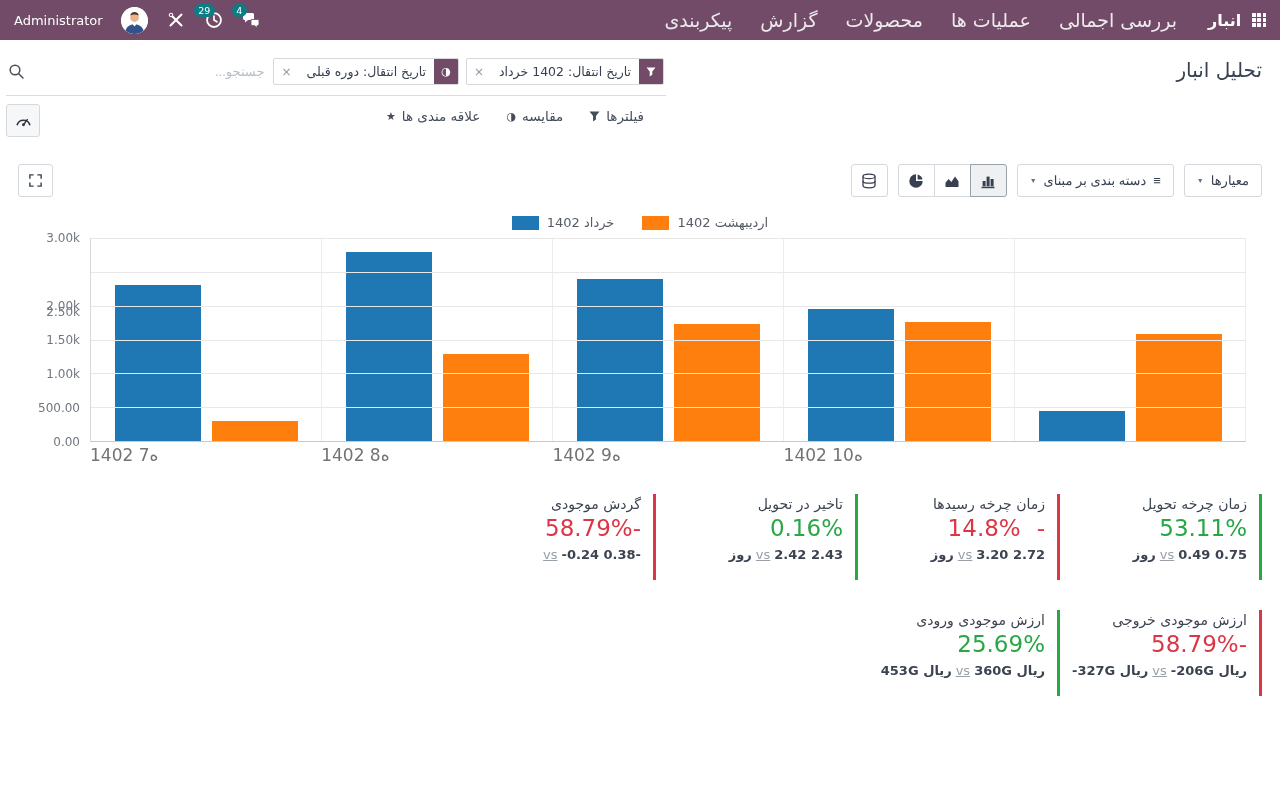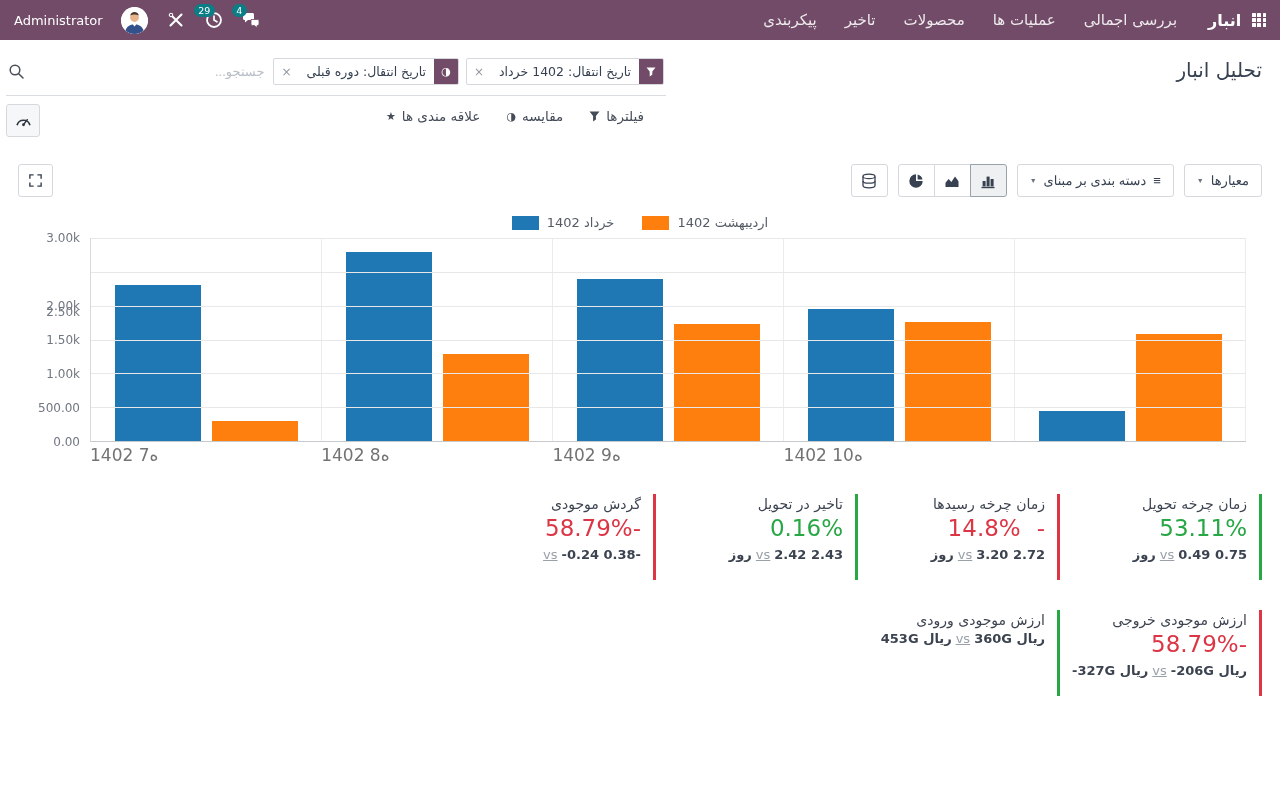--- a/index.html
+++ b/index.html
@@ -5,21 +5,21 @@
   html,body{width:1280px;height:800px;margin:0;overflow:hidden;background:#fff;
     font-family:"DejaVu Sans","Liberation Sans",sans-serif;color:#374151;}
   *{box-sizing:border-box;}
   .ltr{direction:ltr;}
 
   
   .navbar{height:40px;background:#714B67;display:flex;align-items:center;padding:0 14px;gap:2px;}
   .nav-apps{display:grid;grid-template-columns:repeat(3,3.5px);grid-gap:1.6px;margin-inline-end:9px;cursor:pointer;}
   .nav-apps i{width:3.5px;height:3.5px;background:#fff;border-radius:.5px;display:block;}
   .nav-app-name{color:#fff;font-size:16px;font-weight:bold;margin-inline-end:16px;cursor:pointer;}
-  .nav-item{color:rgba(255,255,255,.88);font-size:15px;padding:0 13px;line-height:40px;cursor:pointer;}
+  .nav-item{color:rgba(255,255,255,.88);font-size:19px;padding:0 13px;line-height:40px;cursor:pointer;}
   .systray{margin-inline-start:auto;display:flex;align-items:center;gap:18px;}
   .tray-ico{position:relative;width:20px;height:20px;display:flex;align-items:center;justify-content:center;cursor:pointer;}
   .badge{position:absolute;top:-6px;left:-10px;background:#0b7d84;color:#fff;font-size:9.5px;
     border-radius:8px;padding:1px 4.5px;line-height:1.2;}
   .avatar{width:27px;height:27px;border-radius:50%;overflow:hidden;background:#fff;cursor:pointer;}
   .admin-name{color:#fff;font-size:13px;cursor:pointer;}
 
   
   .cp-row1{display:flex;align-items:flex-start;padding:10px 18px 0 6px;}
   .page-title{font-size:20px;color:#374151;padding-top:8px;}
@@ -101,21 +101,21 @@
       <i></i>
       <i></i>
       <i></i>
       <i></i>
       <i></i>
   </span>
   <span class="nav-app-name">انبار</span>
   <span class="nav-item">بررسی اجمالی</span>
   <span class="nav-item">عملیات ها</span>
   <span class="nav-item">محصولات</span>
-  <span class="nav-item">تاخیر</span>
+  <span class="nav-item">گزارش</span>
   <span class="nav-item">پیکربندی</span>
 
   <div class="systray">
     <span class="tray-ico">
       <span class="badge">4</span>
       <svg width="19" height="16" viewBox="0 0 19 16">
         <path d="M1 2.5C1 1.7 1.7 1 2.5 1h8c.8 0 1.5.7 1.5 1.5v4c0 .8-.7 1.5-1.5 1.5H6l-3 2.6V8H2.5C1.7 8 1 7.3 1 6.5v-4z" fill="#fff"></path>
         <path d="M9 7.5h6.5c.8 0 1.5.7 1.5 1.5v3c0 .8-.7 1.5-1.5 1.5H15v2.2L12.4 13.5H10.5C9.7 13.5 9 12.8 9 12V7.5z" fill="#fff" stroke="#714B67" stroke-width=".8"></path>
       </svg>
     </span>
@@ -331,15 +331,16 @@
     </div>
   </div>
 <div class="kpi-row kpi-row2">
     <div class="kpi neg">
       <div class="kpi-title">ارزش موجودی خروجی</div>
       <div class="kpi-value-line"><span class="kpi-value">58.79%-</span></div>
       <div class="kpi-sub"><span class="s-left">-327G ریال</span><span class="s-vs">vs</span><span class="s-right">-206G ریال</span></div>
     </div>
     <div class="kpi pos">
       <div class="kpi-title">ارزش موجودی ورودی</div>
+      <div class="kpi-value-line"><span class="kpi-value">25.69%</span></div>
       <div class="kpi-sub"><span class="s-left">453G ریال</span><span class="s-vs">vs</span><span class="s-right">360G ریال</span></div>
     </div>
   </div>
 
 </body></html>

